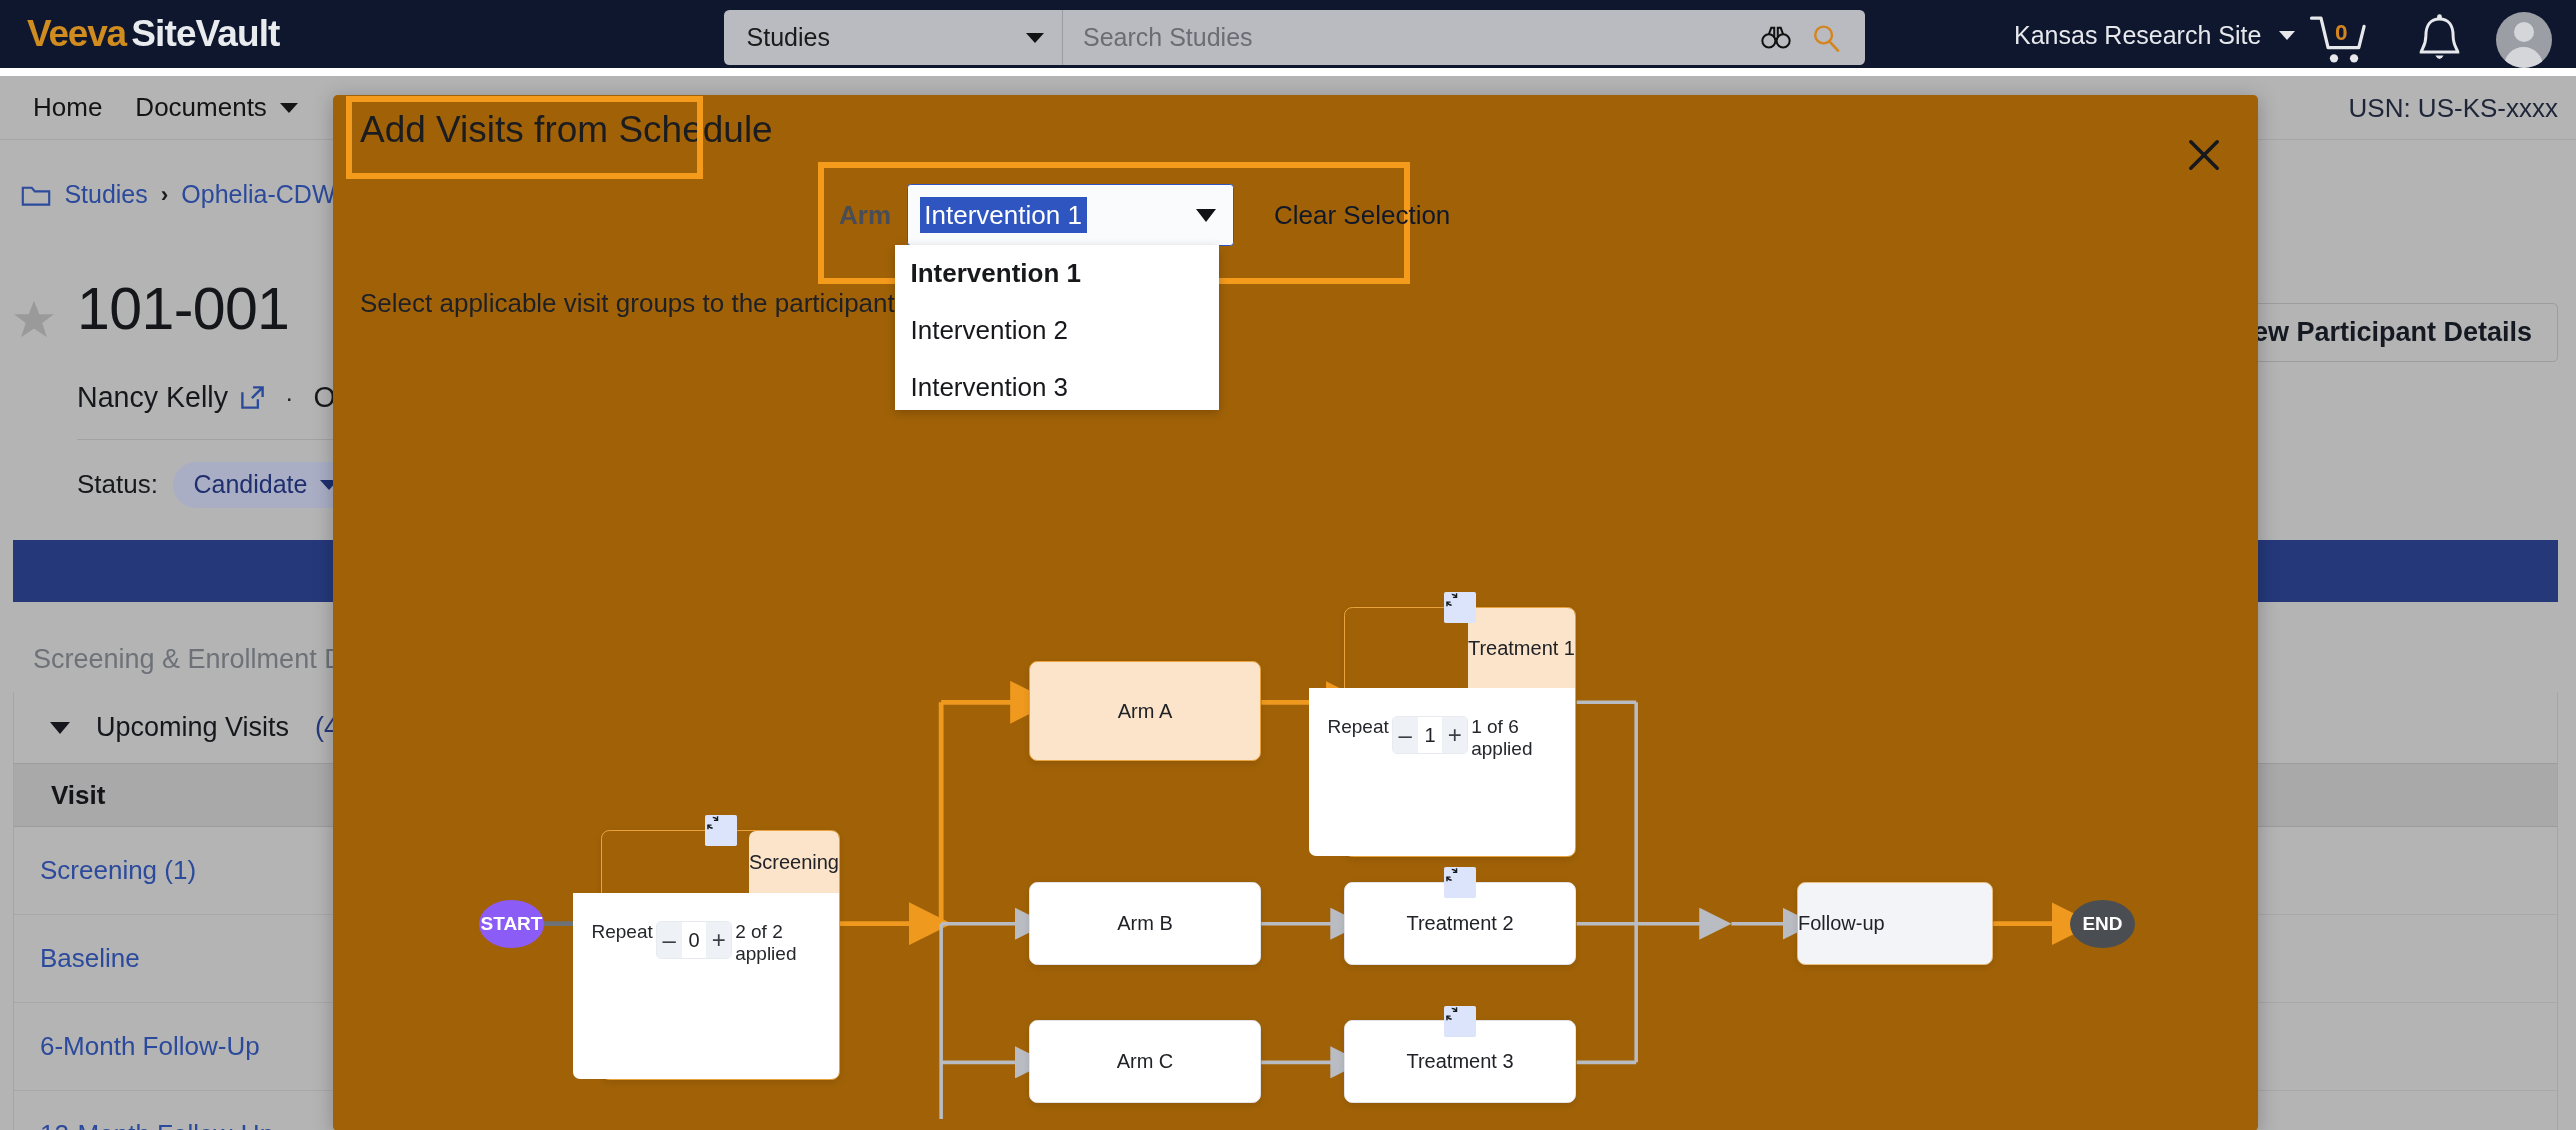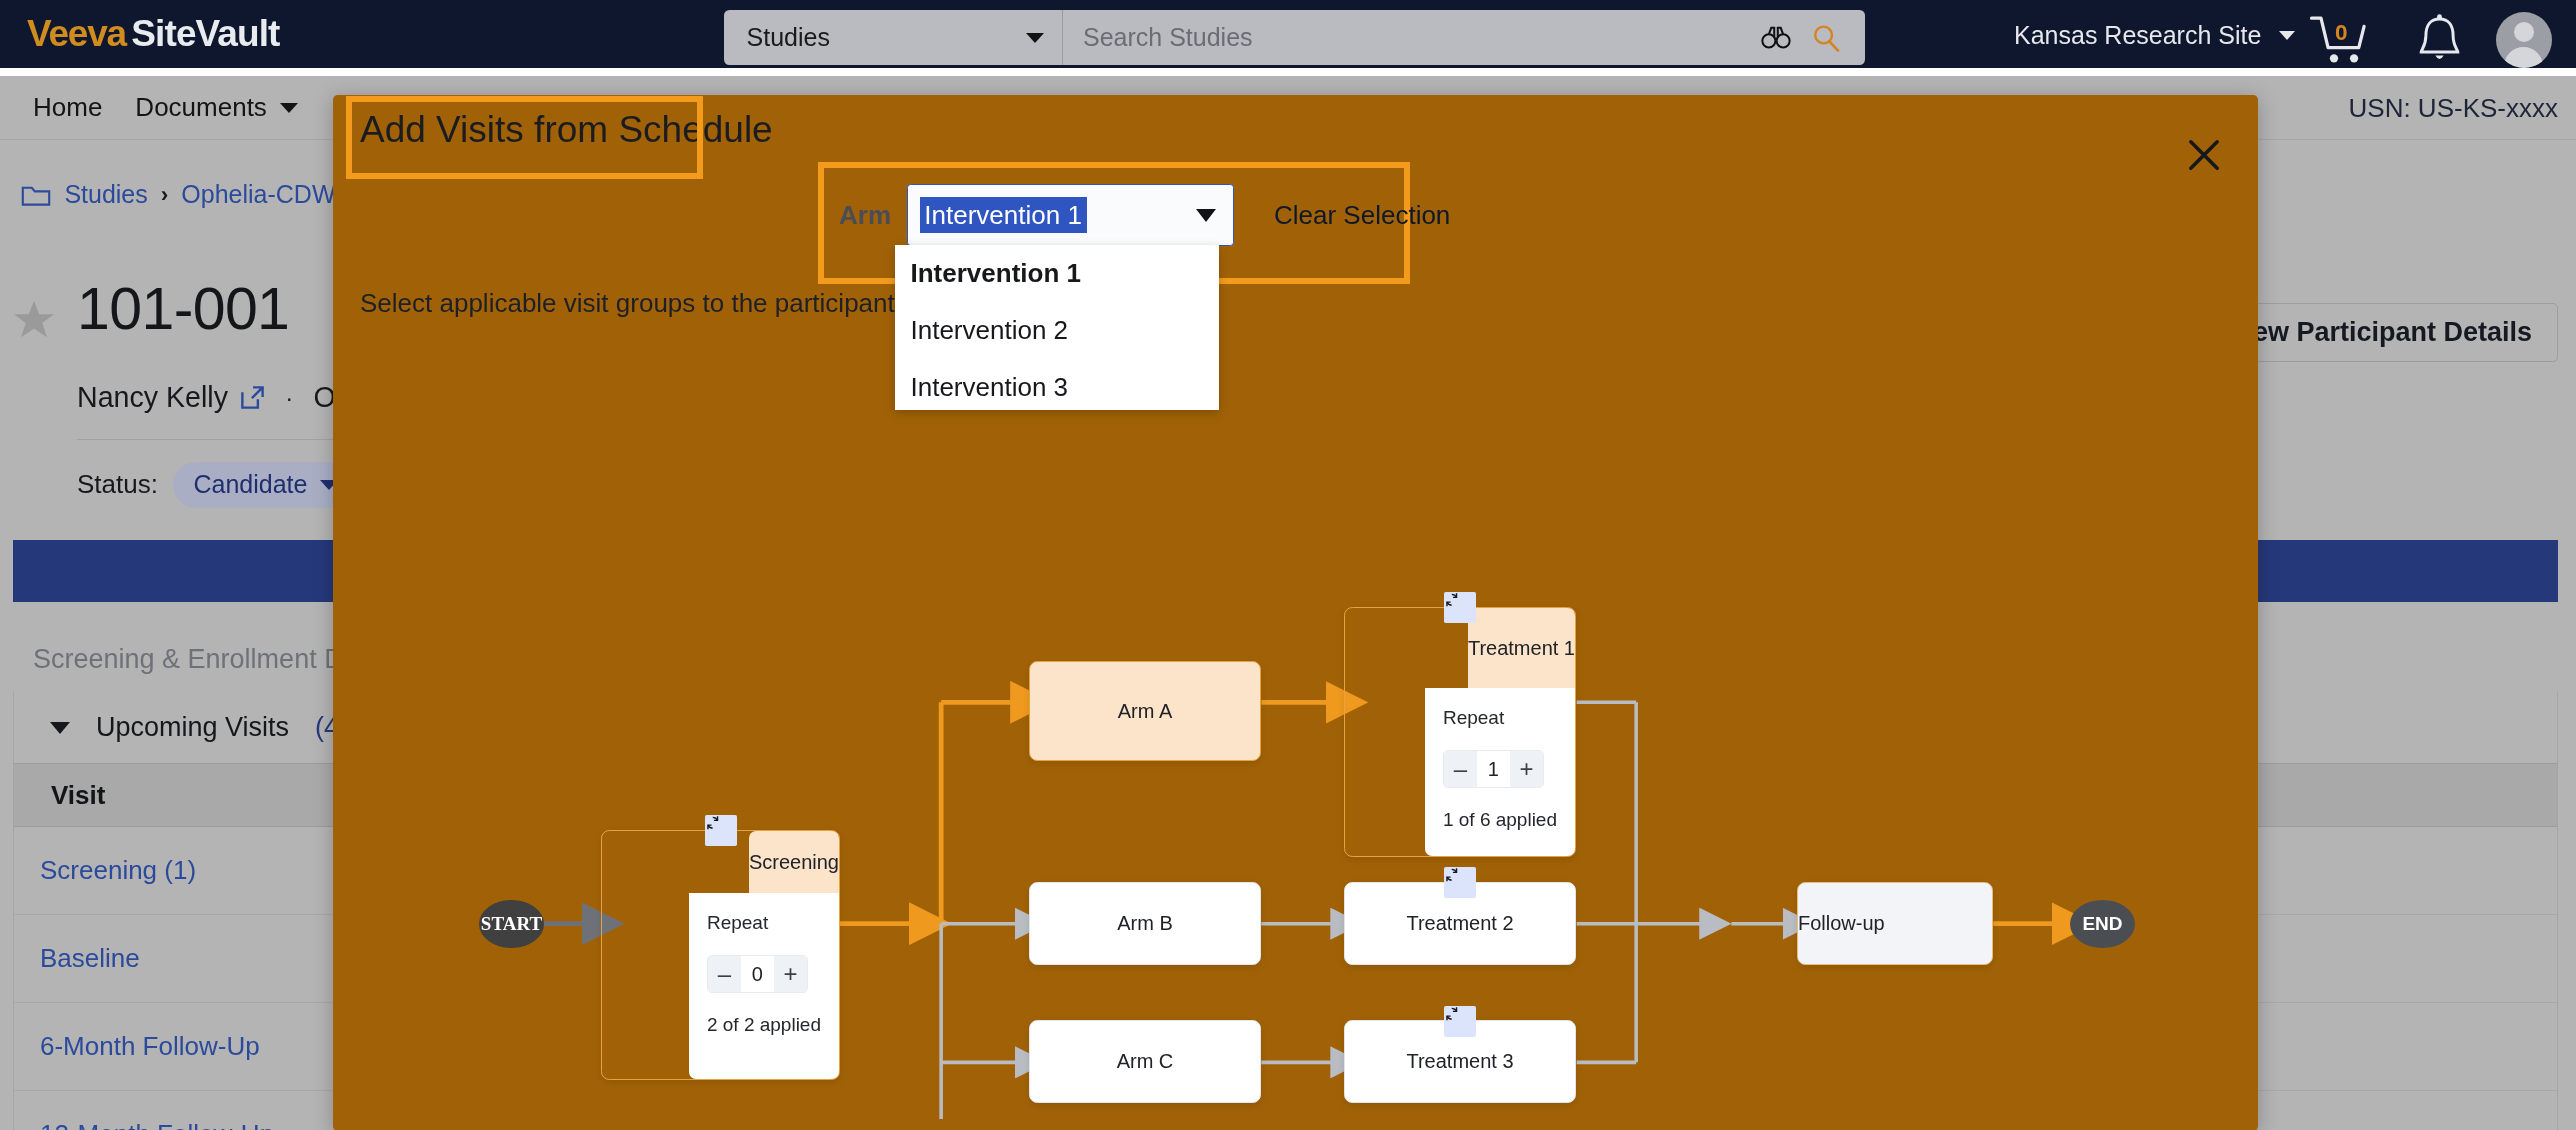--- a/index.html
+++ b/index.html
@@ -249,21 +249,21 @@
   .node-plain {
     background: #ffffff; border: 1.2px solid #e2e5ea;
     align-items: center; justify-content: center;
   }
   .node-hdr-amber {
     background: #fbe4c9; border-radius: 7.1px 7.1px 0 0;
     display: flex; align-items: center; justify-content: center;
   }
   .node-body {
     background: #ffffff; border-radius: 0 0 7.1px 7.1px;
-    padding: 19px 18px; display: flex; flex-direction: column; gap: 21px;
+    padding: 28px 18px; display: flex; flex-direction: row; gap: 3px;
   }
   .rep-lbl { font-size: 19px; color: #25272c; }
   .stepper {
     display: flex; width: 101px; height: 38px;
     border-radius: 4.8px; overflow: hidden;
     border: 0.6px solid #e7eaef; background: #ffffff;
   }
   .stp-btn {
     flex: 1; background: #eef1f6; display: flex;
     align-items: center; justify-content: center;
@@ -484,21 +484,21 @@
       <line x1="2090" y1="532" x2="2190" y2="532" stroke="#b9bcc2" stroke-width="6"></line>
       <line x1="2090" y1="765" x2="2190" y2="765" stroke="#b9bcc2" stroke-width="6"></line>
       <line x1="2190" y1="160" x2="2190" y2="765" stroke="#b9bcc2" stroke-width="6"></line>
 
       <line x1="2190" y1="532" x2="2320" y2="532" stroke="#b9bcc2" stroke-width="6" marker-end="url(#agray)"></line>
       <line x1="2350" y1="532" x2="2460" y2="532" stroke="#b9bcc2" stroke-width="6" marker-end="url(#agray)"></line>
 
       <line x1="2790" y1="532" x2="2920" y2="532" stroke="#ef9a1e" stroke-width="8" marker-end="url(#aorange)"></line>
     </svg>
 
-    <div class="terminal" style="left:146px;top:293px;width:65px;height:48px;background:#404040;font-family:Liberation Serif, serif;">
+    <div class="terminal" style="left:146px;top:293px;width:65px;height:48px;background:#8b5cf6;">
       <span>START</span>
     </div>
 
     <div class="node" style="left:268px;top:223px;width:239px;height:250px;border:1.8px solid #e8a33e;">
       <div class="node-hdr-amber" style="height:62px;">
         <span>Screening</span>
       </div>
       <div class="node-body" style="flex:1;">
         <span class="rep-lbl">Repeat</span>
         <div class="stepper">

